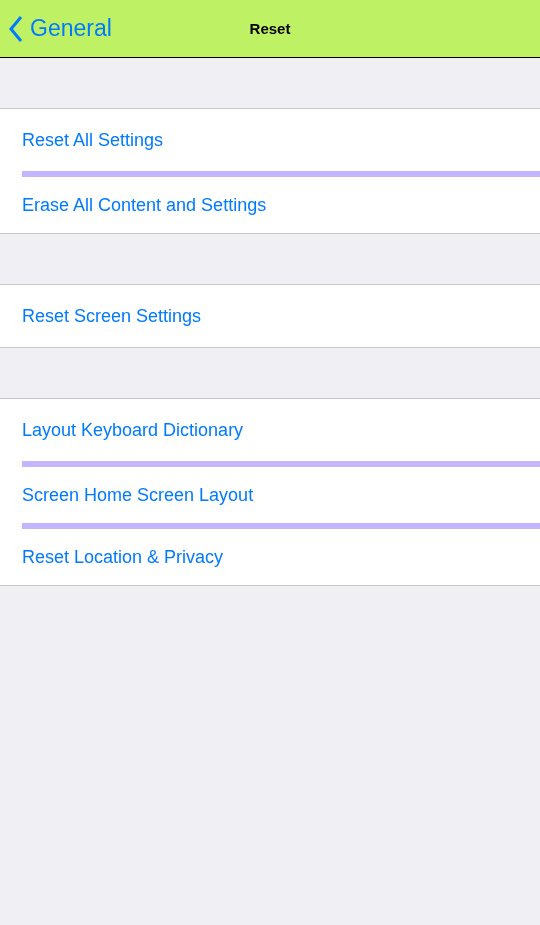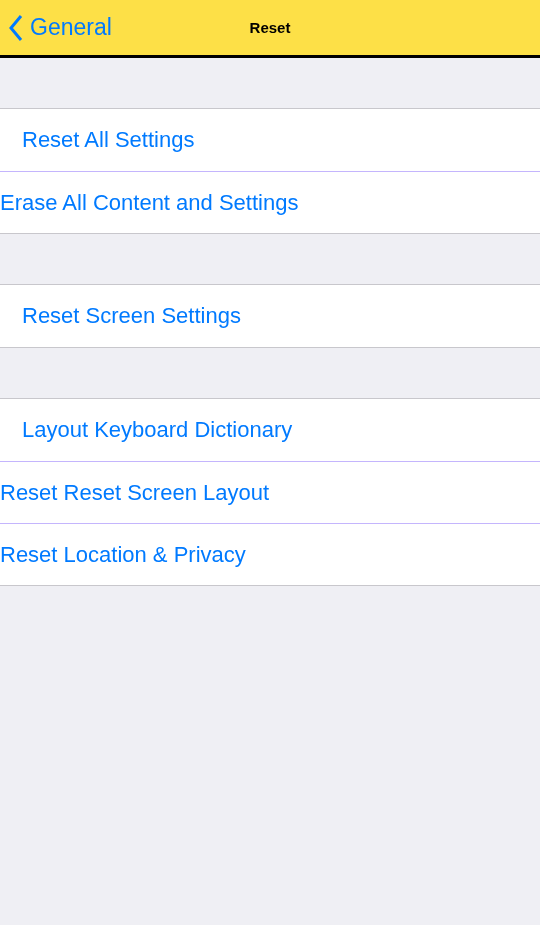--- a/index.html
+++ b/index.html
@@ -10,22 +10,22 @@
     }
     body {
       width: 540px;
       height: 925px;
       background: #efeff4;
       font-family: -apple-system, "Helvetica Neue", Helvetica, Arial, sans-serif;
       overflow: hidden;
     }
     .nav {
       height: 58px;
-      background: #fde047;
-      border-bottom: 3px solid #000000;
+      background: #bef264;
+      border-bottom: 1px solid #000000;
       position: relative;
       display: flex;
       align-items: center;
     }
     .back {
       display: flex;
       align-items: center;
       color: #007aff;
       font-size: 23px;
       padding-left: 8px;
@@ -57,25 +57,26 @@
       background: #fff;
       border-top: 1px solid #c8c7cc;
       border-bottom: 1px solid #c8c7cc;
     }
     .row {
       height: 62px;
       display: flex;
       align-items: center;
       padding-left: 22px;
       color: #007aff;
-      font-size: 22px;
+      font-size: 18px;
       cursor: pointer;
     }
     .row + .row {
-      border-top: 1px solid #c4b5fd;
+      border-top: 6px solid #c4b5fd;
+      margin-left: 22px;
       padding-left: 0;
     }
   </style>
 </head>
 <body>
 
 <div class="nav">
   <div class="back">
     <svg viewBox="0 0 16 28">
       <polyline points="13,2 3,14 13,26"></polyline>
@@ -104,18 +105,18 @@
   </div>
 </div>
 
 <div class="spacer"></div>
 
 <div class="group">
   <div class="row">
     <span>Layout Keyboard Dictionary</span>
   </div>
   <div class="row">
-    <span>Reset Reset Screen Layout</span>
+    <span>Screen Home Screen Layout</span>
   </div>
   <div class="row">
     <span>Reset Location &amp; Privacy</span>
   </div>
 </div>
 
 </body></html>

